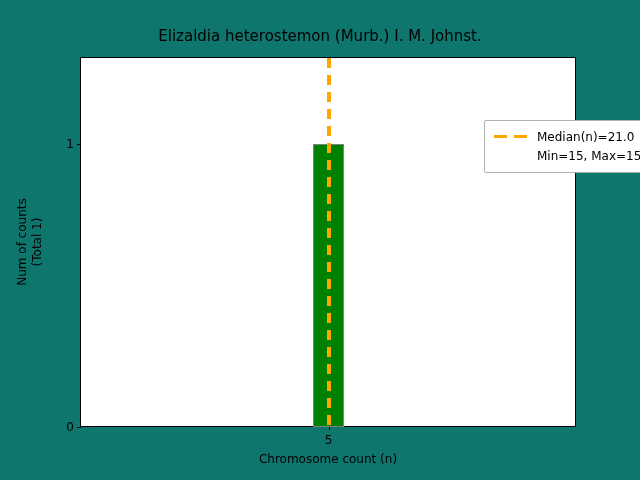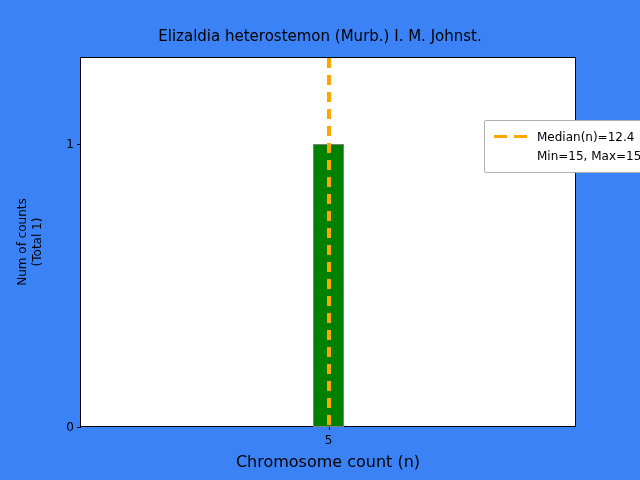--- a/index.html
+++ b/index.html
@@ -4,21 +4,21 @@
 <style>
   html, body {
     margin: 0;
     padding: 0;
     background: #ffffff;
   }
   #figure {
     position: relative;
     width: 640px;
     height: 480px;
-    background: #3b82f6;
+    background: #0f766e;
     font-family: "DejaVu Sans", sans-serif;
     overflow: hidden;
   }
 
   
   #chart-title {
     position: absolute;
     left: 0;
     top: 27px;
     width: 640px;
@@ -95,21 +95,21 @@
     white-space: nowrap;
   }
 
   
   #xlabel {
     position: absolute;
     left: 80px;
     top: 452px;
     width: 496px;
     text-align: center;
-    font-size: 16px;
+    font-size: 12px;
     color: #000000;
   }
   #ylabel-wrap {
     position: absolute;
     left: 0px;
     top: 57px;
     width: 60px;
     height: 370px;
   }
   #ylabel {
@@ -198,21 +198,21 @@
                 background: repeating-linear-gradient(to bottom,
                   #ffa500 0px, #ffa500 10px,
                   rgba(0,0,0,0) 10px, rgba(0,0,0,0) 17px);"></div>
 
     <div id="legend">
       <div class="legend-row">
         <span class="legend-swatch">
           <span class="d d1" style="background:#ffa500;"></span>
           <span class="d d2" style="background:#ffa500;"></span>
         </span>
-        <span class="legend-text">Median(n)=12.4</span>
+        <span class="legend-text">Median(n)=21.0</span>
       </div>
       <div class="legend-row second">
         <span class="legend-swatch"></span>
         <span class="legend-text">Min=15, Max=15</span>
       </div>
     </div>
 
   </div>
 
   <div id="xlabel">Chromosome count (n)</div>

